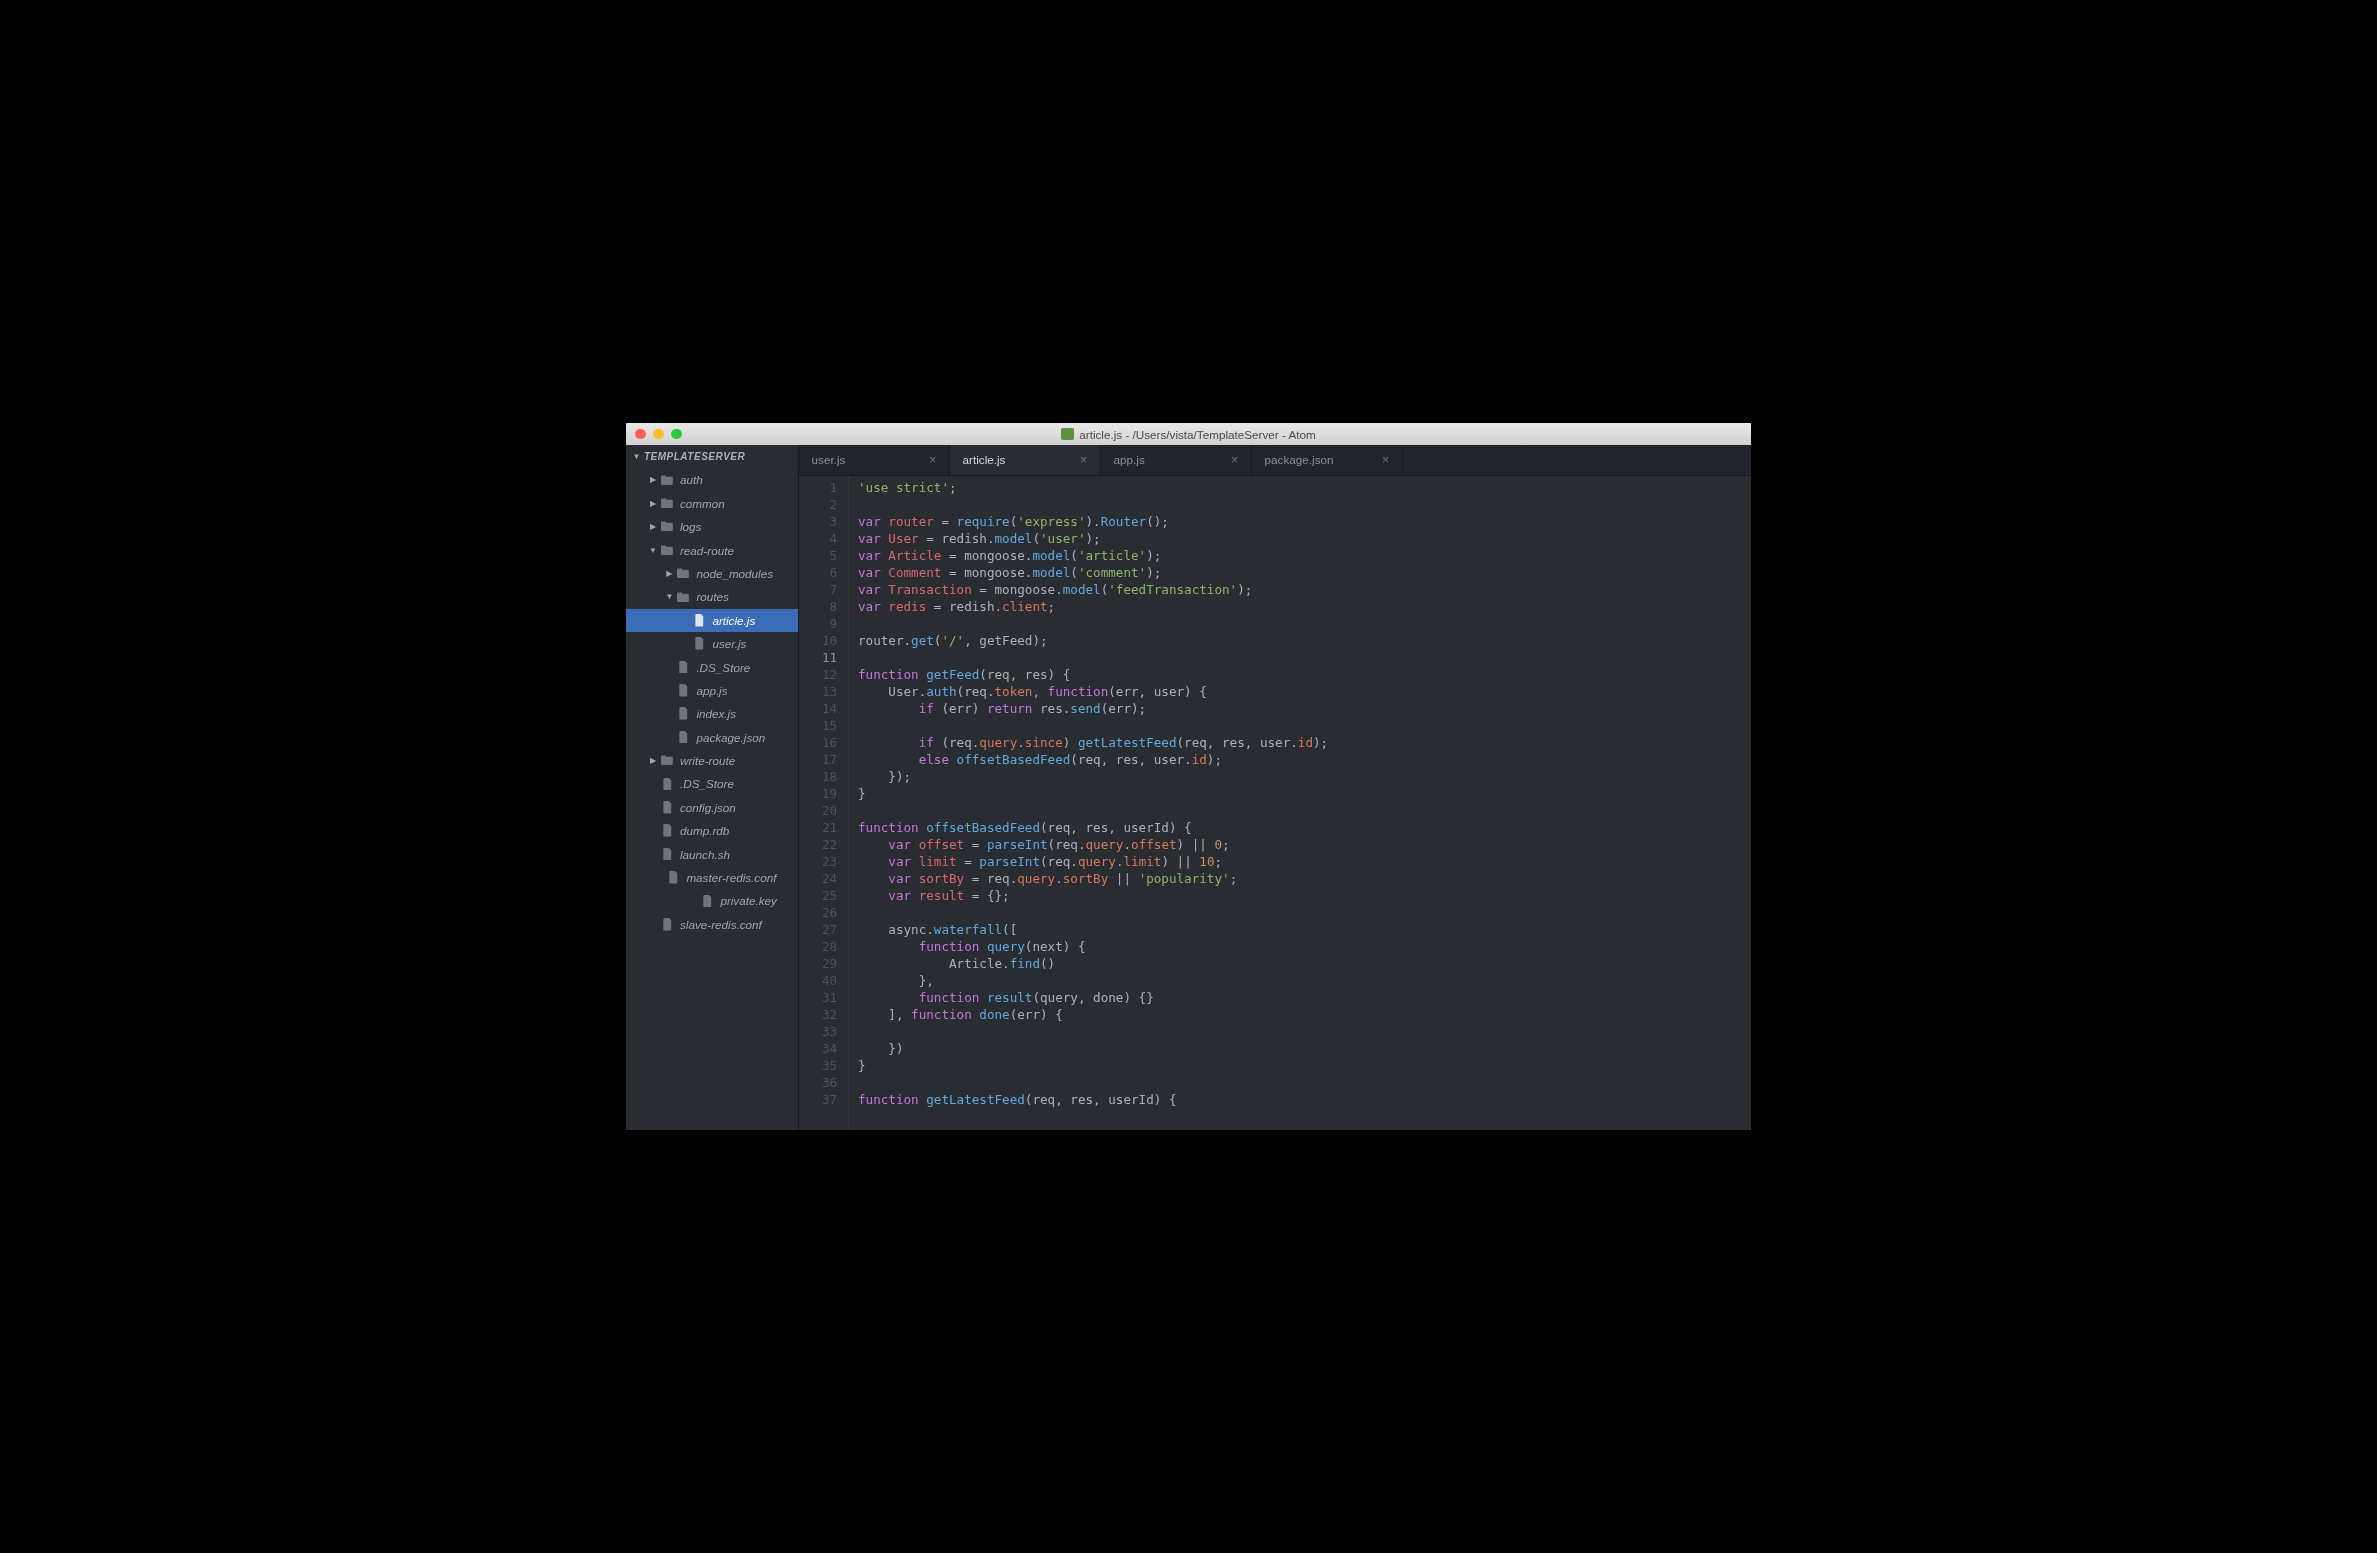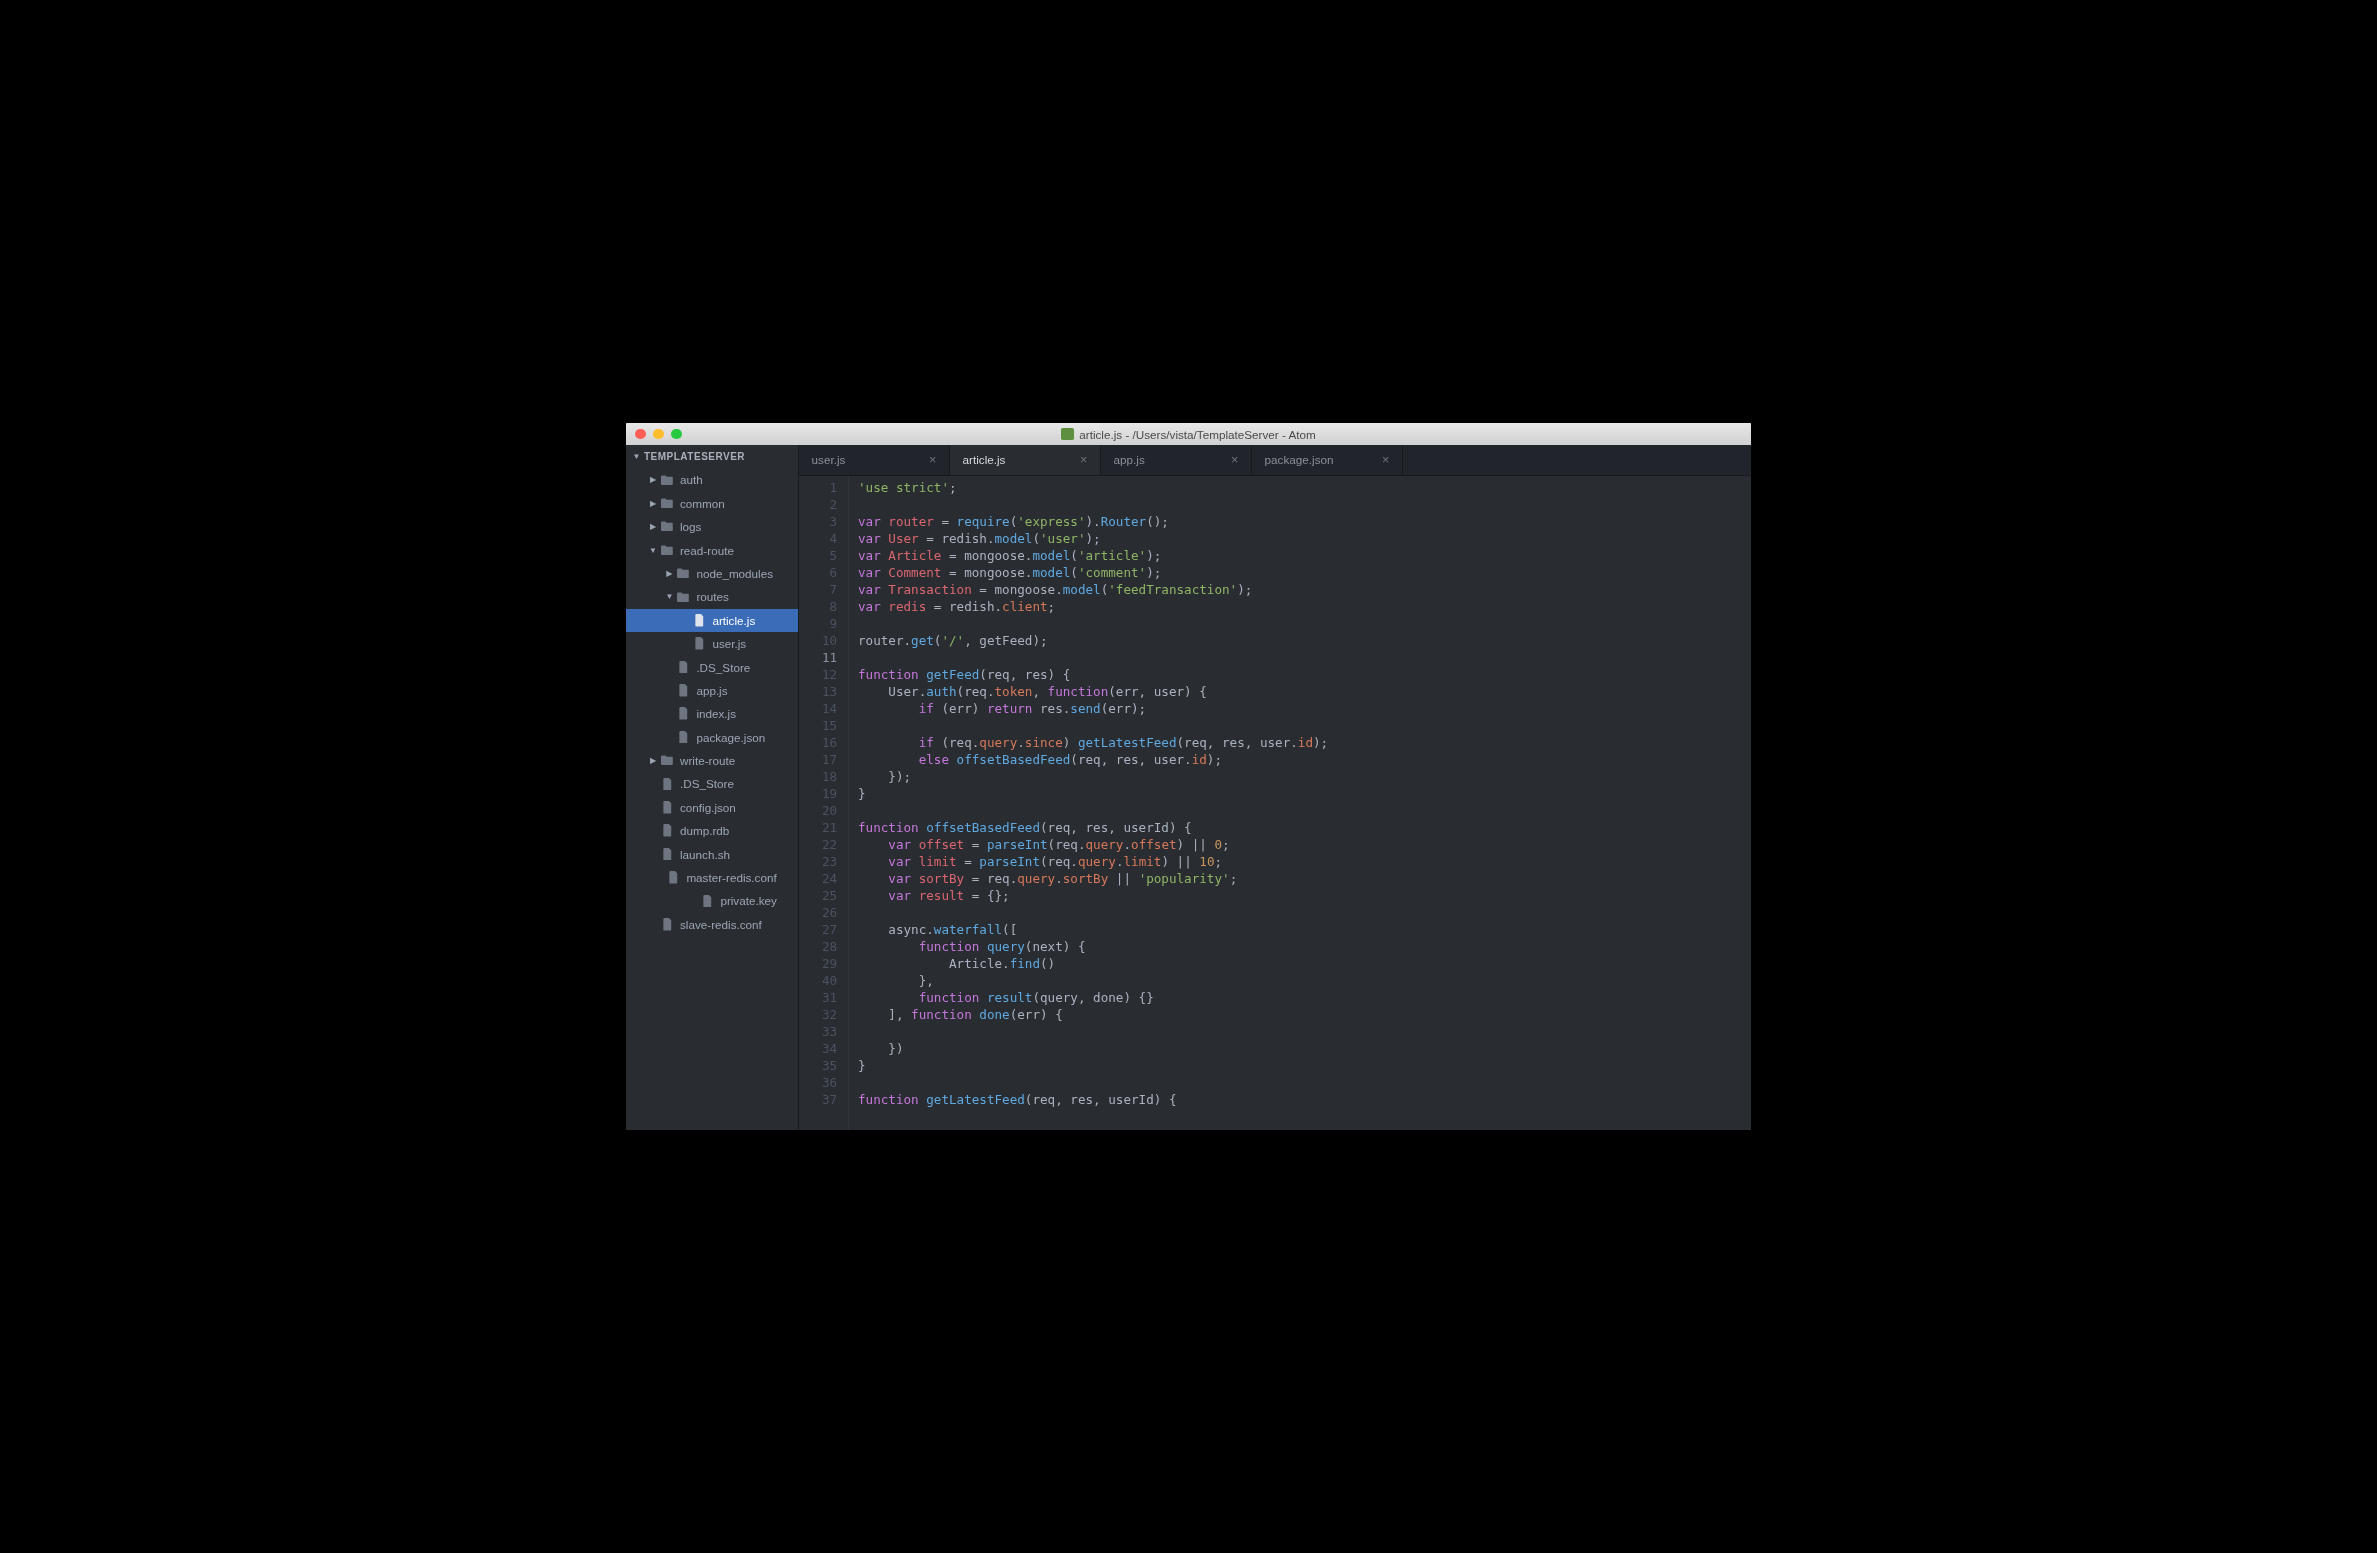--- a/index.html
+++ b/index.html
@@ -82,21 +82,21 @@
 .tree-project { text-transform: uppercase; font-weight: bold; letter-spacing: 0.5px; font-size: 10px; color: #aab0bb; }
 .disclosure {
   width: 10.8px; text-align: center; font-size: 8px;
   color: #9da5b4; margin-right: 1.8px;
 }
 .folder-icon, .file-icon {
   width: 14.4px; text-align: center; margin-right: 5.4px;
   color: #6e7581; display: inline-flex; align-items: center; justify-content: center;
 }
 .folder-icon svg, .file-icon svg { width: 12.6px; height: 12.6px; }
-.tree-label { color: inherit; }
+.tree-label { color: inherit; font-style: italic; }
 
 
 .editor-area {
   flex: 1;
   display: flex;
   flex-direction: column;
   background: #292c31;
 }
 .tabs {
   display: flex;

